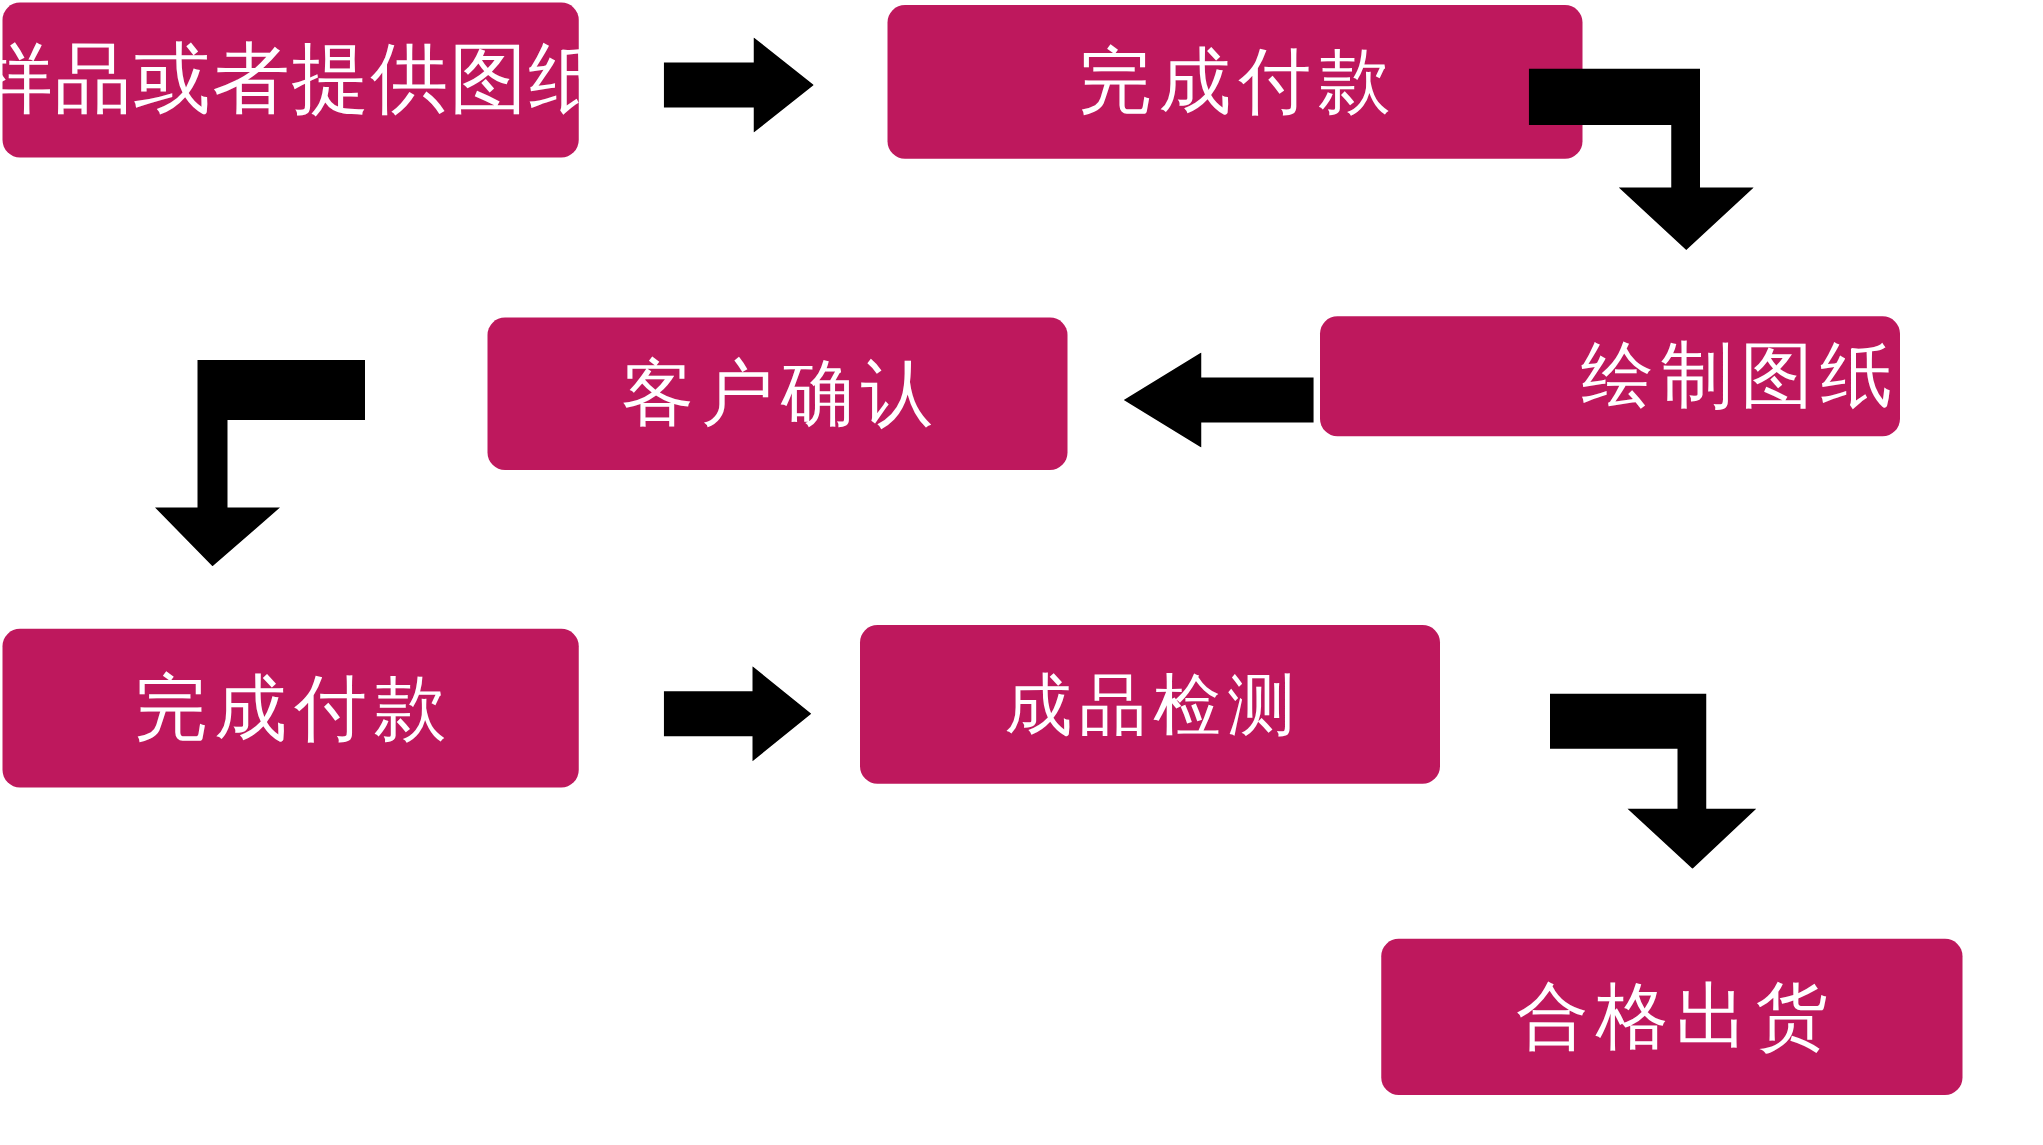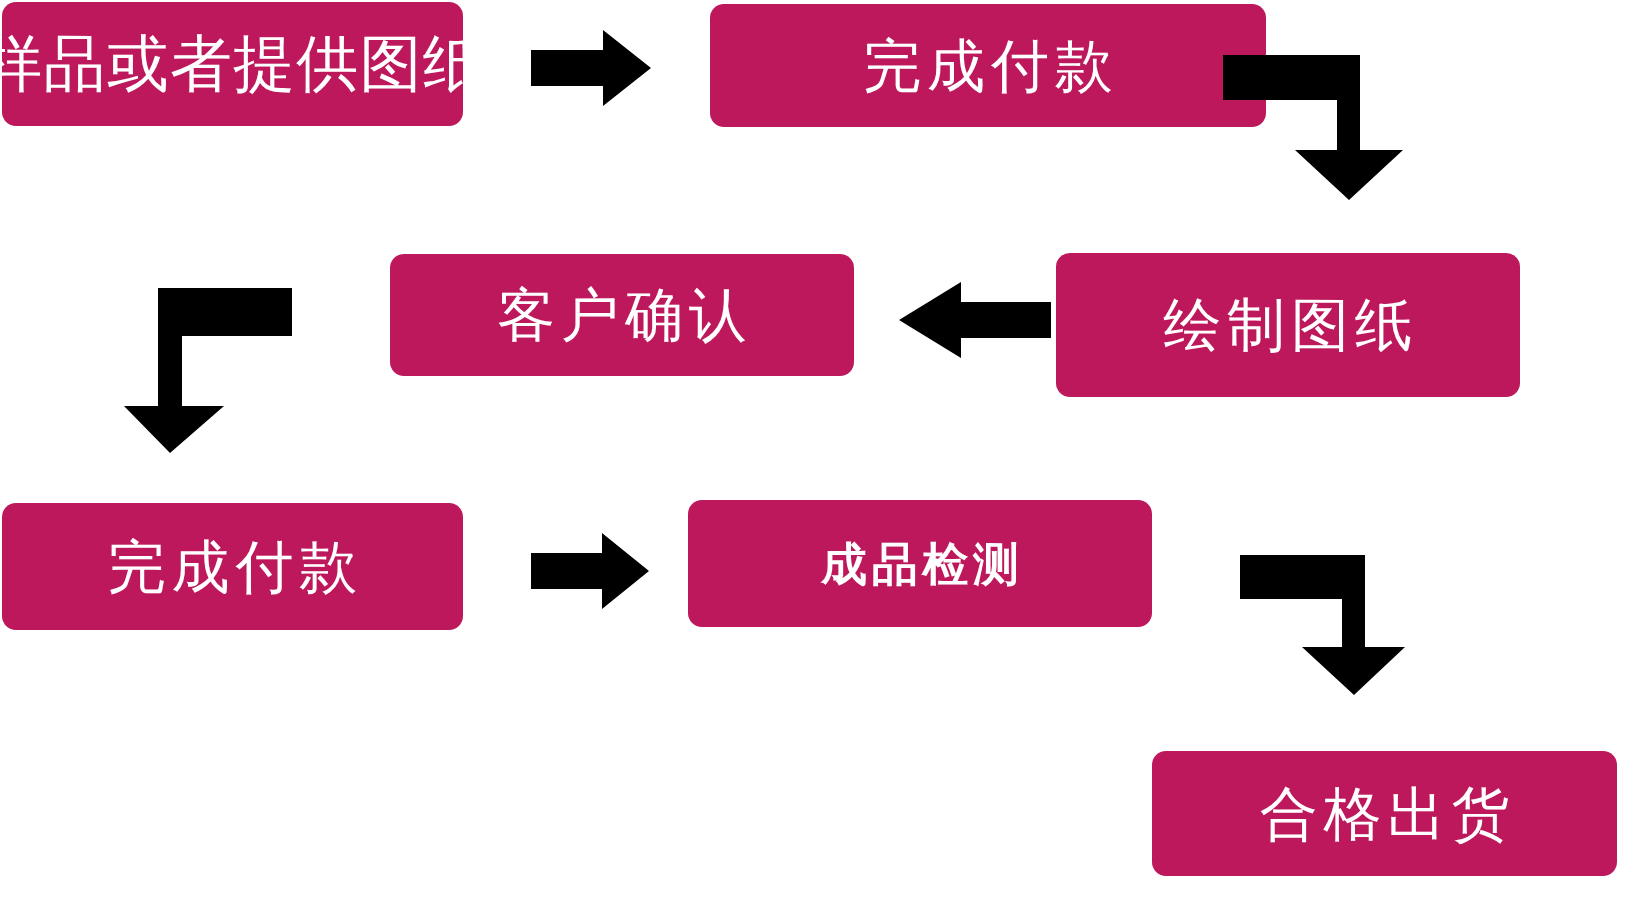--- a/index.html
+++ b/index.html
@@ -34,29 +34,29 @@
     letter-spacing: 0.10em;
     text-indent: 0.10em;
     line-height: 1;
     white-space: nowrap;
   }
   
   #node-sample       { left: 2px;    top: 2px;   width: 461px; height: 124px; }
   #node-sample .node-label   { font-size: 62px; letter-spacing: 0.02em; text-indent: 0.02em; }
   #node-payment      { left: 710px;  top: 4px;   width: 556px; height: 123px; }
   #node-payment .node-label  { font-size: 58px; }
-  #node-drawing      { left: 1056px; top: 253px; width: 464px; height: 144px; }
+  #node-drawing      { left: 1056px; top: 253px; width: 464px; height: 96px; justify-content: flex-end; }
   #node-drawing .node-label  { font-size: 58px; }
   #node-confirm      { left: 390px;  top: 254px; width: 464px; height: 122px; }
   #node-confirm .node-label  { font-size: 58px; text-align: right; }
   #node-production   { left: 2px;    top: 503px; width: 461px; height: 127px; }
   #node-production .node-label { font-size: 58px; }
   #node-inspection   { left: 688px;  top: 500px; width: 464px; height: 127px; }
-  #node-inspection .node-label { font-size: 46px; font-weight: bold; }
-  #node-shipping     { left: 1105px; top: 751px; width: 465px; height: 125px; margin-left: 47px; }
+  #node-inspection .node-label { font-size: 54px; }
+  #node-shipping     { left: 1105px; top: 751px; width: 465px; height: 125px; }
   #node-shipping .node-label { font-size: 58px; }
 
   .connector {
     position: absolute;
     pointer-events: none;
   }
   .connector svg { display: block; }
 
   
   #conn-sample-to-payment   { left: 531px;  top: 30px;  width: 120px; height: 76px; }

